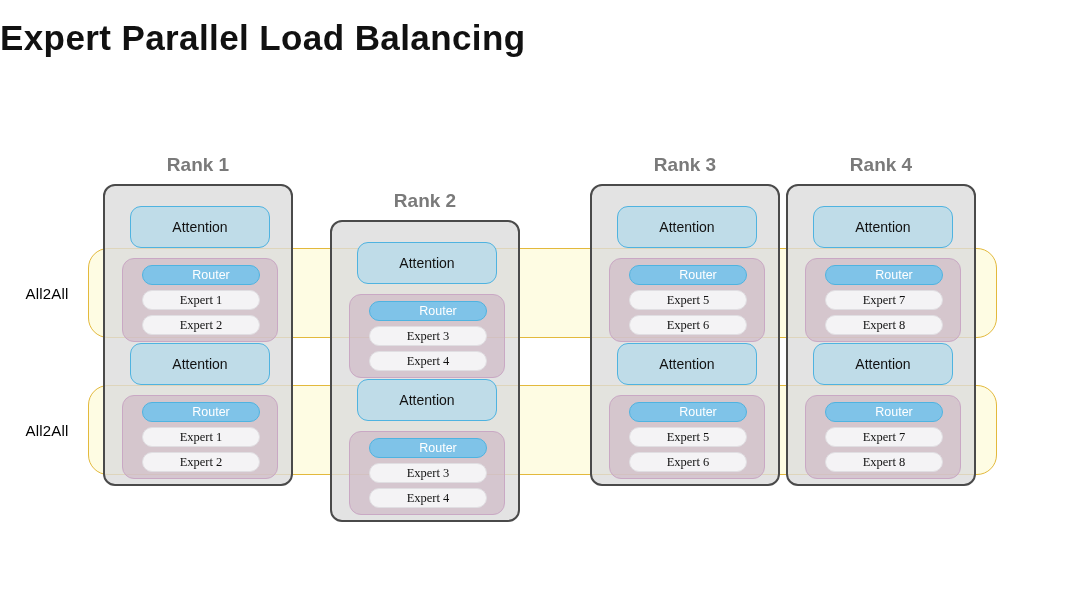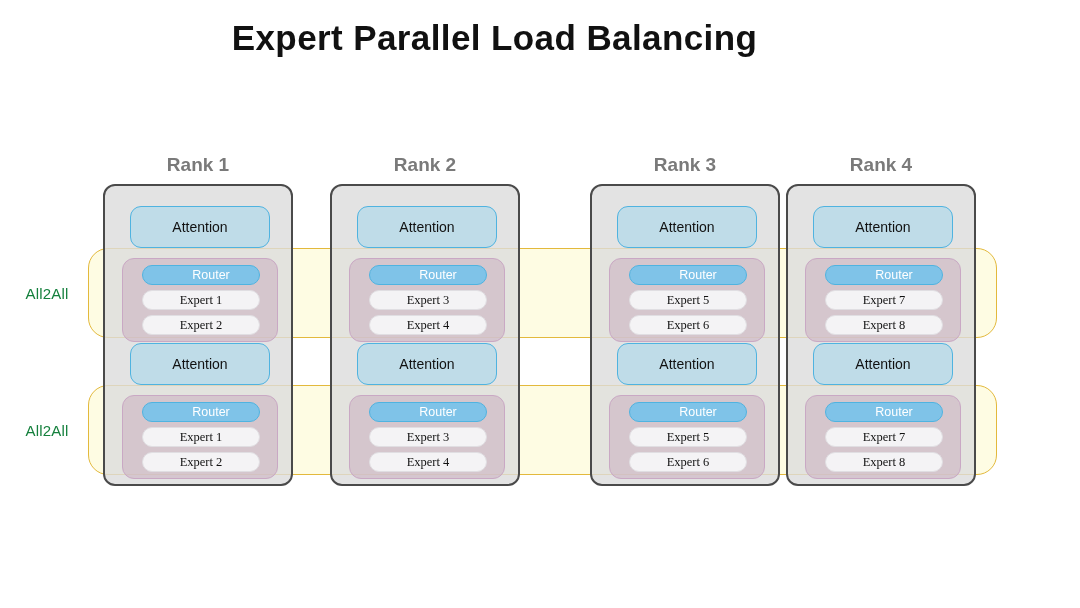--- a/index.html
+++ b/index.html
@@ -15,21 +15,20 @@
     font-family: "Liberation Sans", sans-serif;
     -webkit-font-smoothing: antialiased;
   }
 
   
   #slide-title {
     position: absolute;
     left: 0;
     top: 18px;
     width: 989px;
-    text-align: center;
     font-size: 35px;
     font-weight: bold;
     color: #111111;
     letter-spacing: 0.4px;
   }
 
   
   .a2a-band {
     position: absolute;
     left: 88px;
@@ -41,35 +40,35 @@
   }
   #a2a-band-top  { top: 248px; height: 90px; }
   #a2a-band-bot  { top: 385px; height: 90px; }
 
   .a2a-label {
     position: absolute;
     left: 8px;
     width: 78px;
     text-align: center;
     font-size: 15px;
-    color: #15803d;
+    color: #000000;
     letter-spacing: 0.2px;
   }
   #a2a-label-top { top: 285px; }
   #a2a-label-bot { top: 422px; }
 
   
   .rank-col {
     position: absolute;
     top: 184px;
     width: 190px;
     height: 302px;
   }
   #rank-col-0 { left: 103px; border-radius: 28px; }
-  #rank-col-1 { left: 330px; }
+  #rank-col-1 { left: 330px; margin-top: 36px; }
   #rank-col-2 { left: 558px; margin-left: 32px; }
   #rank-col-3 { left: 786px; }
 
   .rank-label {
     position: absolute;
     top: -30px;
     left: 0;
     width: 190px;
     text-align: center;
     font-size: 19px;

